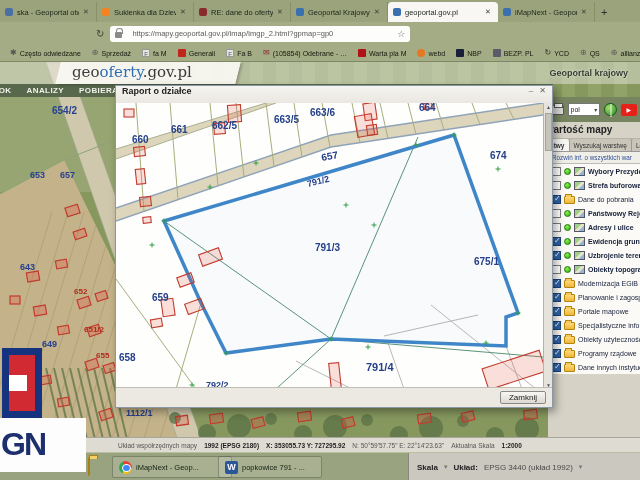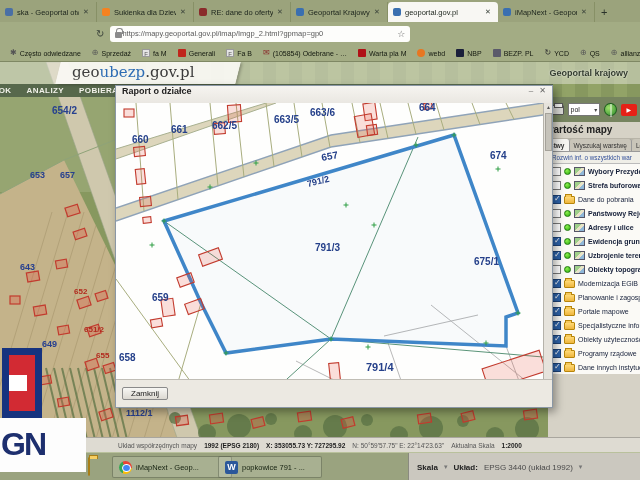--- a/index.html
+++ b/index.html
@@ -9,21 +9,21 @@
 
 .tabstrip { position:absolute; left:0; top:0; width:640px; height:22px; background:#9ba37c; display:flex; align-items:flex-end; }
 .tab { position:relative; height:20px; flex:0 0 97px; display:flex; align-items:center; gap:4px; padding:0 5px; border-right:1px solid #879066; overflow:hidden; cursor:default; }
 .tab .fav { width:8px; height:8px; border-radius:2px; flex:0 0 8px; }
 .tab .tlabel { font-size:7.5px; color:#1c241c; white-space:nowrap; overflow:hidden; flex:1; }
 .tab .tclose { font-size:7px; color:#3a423a; flex:0 0 8px; }
 .tab.active { background:#f8f7f3; border-radius:4px 4px 0 0; border-right:none; flex:0 0 110px; }
 .newtab { background:none; border:none; font-size:11px; color:#2a322a; padding:0 6px; height:20px; }
 .urlrow { position:absolute; left:0; top:22px; width:640px; height:23px; background:#a3ac84; display:flex; align-items:center; padding-left:96px; gap:6px; }
 .reload { font-size:10px; color:#3a423a; }
-.urlbox { width:300px; height:16px; background:#fdfdfb; border-radius:3px; display:flex; align-items:center; padding:0 5px; gap:0; }
+.urlbox { width:300px; height:16px; background:#fdfdfb; border-radius:3px; display:flex; align-items:center; padding:0 5px; gap:10px; }
 .lock { width:7px; height:6px; background:#8a8a8a; border-radius:1px; position:relative; margin-top:3px; }
 .lock::before { content:""; position:absolute; left:1px; top:-4px; width:5px; height:5px; border:1.2px solid #8a8a8a; border-bottom:none; border-radius:3px 3px 0 0; }
 .urltext { font-size:7.5px; color:#5a5a5a; white-space:nowrap; overflow:hidden; flex:1; }
 .star { font-size:9px; color:#6a6a6a; }
 .searchbox { width:128px; height:16px; background:#fdfdfb; border-radius:3px; display:flex; align-items:center; padding:0 6px; gap:5px; }
 .mag { width:6px; height:6px; border:1.2px solid #666; border-radius:50%; position:relative; flex:0 0 6px; }
 .mag::after { content:""; position:absolute; left:4px; top:4px; width:4px; height:1.2px; background:#666; transform:rotate(45deg); }
 .searchtxt { font-size:8px; color:#555; }
 .bookmarks { position:absolute; left:0; top:45px; width:640px; height:17px; background:#a3ac84; border-bottom:1px solid #7f8864; display:flex; align-items:center; padding-left:10px; gap:11px; overflow:hidden; }
 .bm { display:flex; align-items:center; gap:3px; white-space:nowrap; cursor:default; }
@@ -75,21 +75,21 @@
 
 .modal { position:absolute; left:115px; top:23px; width:438px; height:323px; background:#fdfdfc; border:1px solid #8a97a5; box-shadow:3px 4px 8px rgba(0,0,0,0.35); z-index:5; }
 .modal-title { height:34px; background:linear-gradient(#f6f4f0,#dedbd4); border-bottom:1px solid #b5b2aa; display:flex; align-items:flex-start; padding:0 6px; }
 .modal-title .mtext { font-size:9px; font-weight:bold; color:#222; flex:1; }
 .modal-title .mico { font-size:8px; color:#666; margin-left:6px; }
 .modal-body { position:absolute; left:0; top:17px; width:436px; height:286px; background:#fff; }
 #modal-svg { position:absolute; left:0; top:0; }
 .mscroll { position:absolute; right:0; top:0; width:9px; height:286px; background:#e6e3dc; border-left:1px solid #b5b2aa; }
 .mscroll .sarr { position:absolute; left:0; width:9px; font-size:5px; color:#555; text-align:center; }
 .mscroll .thumb { position:absolute; left:1px; top:10px; width:7px; height:38px; background:#c6c3ba; border:1px solid #a5a29a; }
-.modal-footer { position:absolute; left:0; bottom:0; width:436px; height:28px; background:#ece9e2; border-top:1px solid #c0bdb5; display:flex; align-items:center; justify-content:flex-start; padding:0 6px; }
+.modal-footer { position:absolute; left:0; bottom:0; width:436px; height:20px; background:#ece9e2; border-top:1px solid #c0bdb5; display:flex; align-items:center; justify-content:flex-end; padding:0 6px; }
 .btn-close { font-size:8px; color:#222; background:linear-gradient(#f8f7f4,#dcd9d2); border:1px solid #8a8a8a; border-radius:2px; padding:1px 8px; }
 
 
 .watermark { position:absolute; left:0; top:348px; width:88px; height:124px; z-index:8; }
 .wm-sq { position:absolute; left:2px; top:0; width:40px; height:70px; background:#d22a33; border:7px solid #16337f; }
 .wm-bar { position:absolute; left:0; top:20px; width:18px; height:16px; background:#fff; }
 .wm-card { position:absolute; left:0; top:70px; width:86px; height:54px; background:#fdfdfd; }
 .wm-gn { position:absolute; left:1px; top:8px; font-size:32px; font-weight:bold; color:#1d2f6e; letter-spacing:-2px; }
 
 
@@ -323,21 +323,21 @@
         <text x="20" y="208" fill="#27408f" font-size="9" font-weight="bold" font-family="Liberation Sans, sans-serif">643</text>
         <text x="74" y="232" fill="#b22a1e" font-size="8" font-weight="bold" font-family="Liberation Sans, sans-serif">652</text>
         <text x="84" y="270" fill="#b22a1e" font-size="8" font-weight="bold" font-family="Liberation Sans, sans-serif">651/2</text>
         <text x="42" y="285" fill="#27408f" font-size="9" font-weight="bold" font-family="Liberation Sans, sans-serif">649</text>
         <text x="96" y="296" fill="#b22a1e" font-size="8" font-weight="bold" font-family="Liberation Sans, sans-serif">655</text>
         <text x="126" y="354" fill="#27408f" font-size="9" font-weight="bold" font-family="Liberation Sans, sans-serif">1112/1</text>
       </svg>
 
     <div class="site-header">
       <div class="logo-card"></div>
-      <div class="logo"><span class="lg1">geo</span><span class="lg2">ubezp</span><span class="lg3">.gov.pl</span></div>
+      <div class="logo"><span class="lg1">geo</span><span class="lg2">oferty</span><span class="lg3">.gov.pl</span></div>
       <div class="hdr-right">Geoportal krajowy</div>
     </div>
 
     <div class="menu-bar">
         <div class="menu-inner" id="menu-inner">
           <span class="menu-item">WIDOK</span>
           <span class="menu-item">ANALIZY</span>
           <span class="menu-item">POBIERANIE DANYCH</span>
         </div>
       </div>

